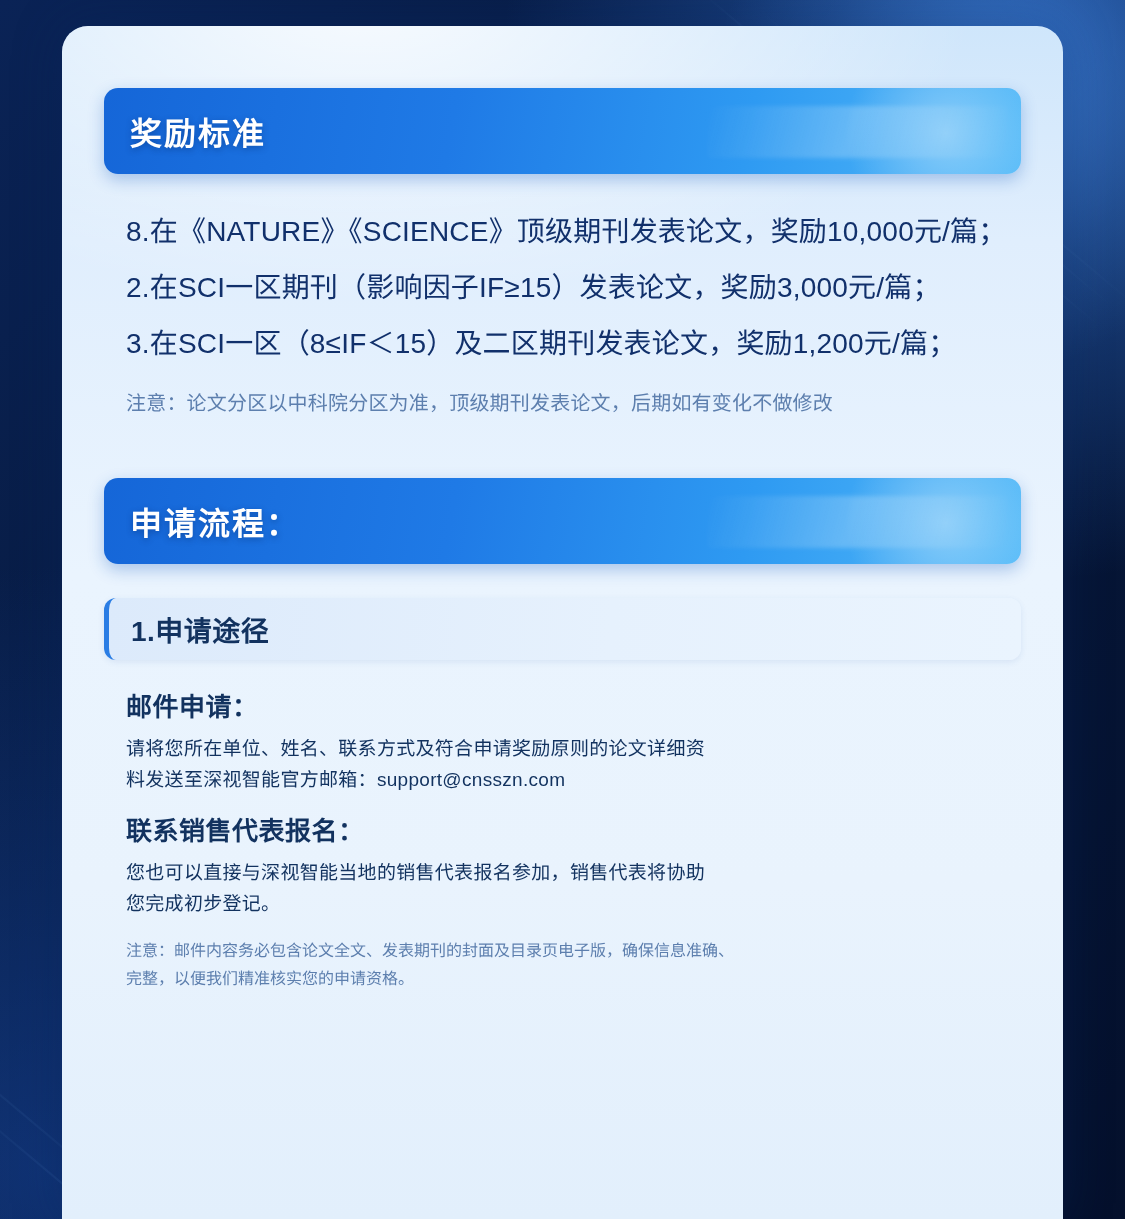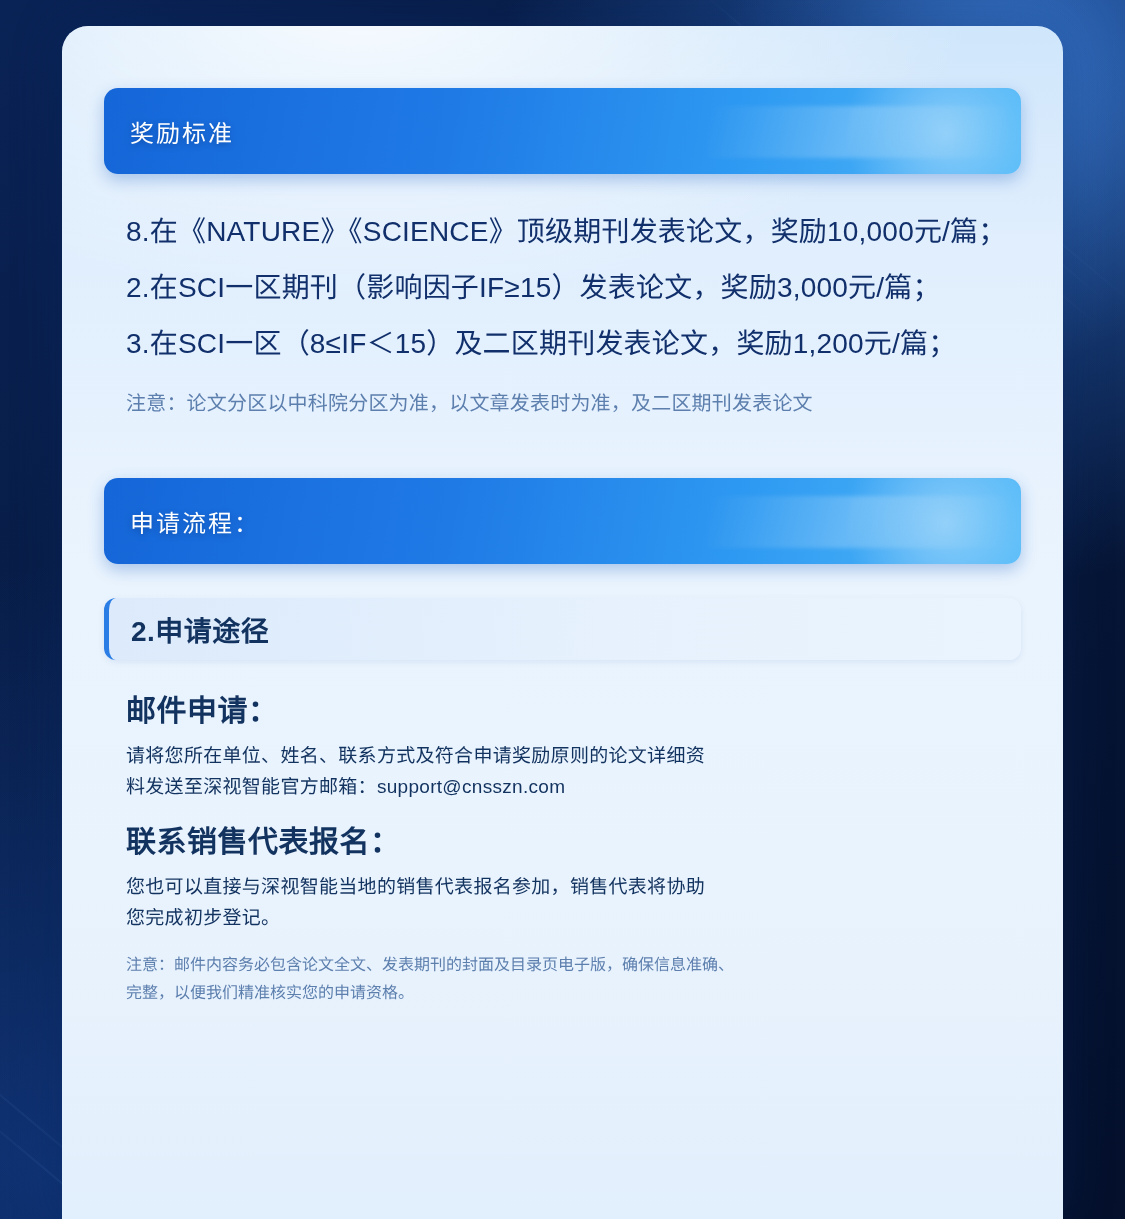--- a/index.html
+++ b/index.html
@@ -99,22 +99,22 @@
     width: 300px;
     height: 52px;
     background:
       linear-gradient(105deg, rgba(255,255,255,0) 0%, rgba(255,255,255,0.22) 48%, rgba(255,255,255,0) 100%);
     filter: blur(2px);
   }
   .banner h2 {
     position: relative;
     z-index: 2;
     color: #ffffff;
-    font-size: 24px;
-    font-weight: normal;
+    font-size: 32px;
+    font-weight: bold;
     letter-spacing: 2px;
     margin-left: 26px;
     text-shadow: 0 2px 6px rgba(6,45,110,0.45);
   }
 
   #banner-awards { margin-top: 62px; }
   #banner-process { margin-top: 60px; }
 
   
   .award-list {
@@ -158,21 +158,21 @@
     font-weight: bold;
     margin-left: 22px;
     letter-spacing: 0.5px;
   }
 
   
   .body-block { margin-top: 26px; padding-left: 22px; }
 
   .b-label {
     color: #12325f;
-    font-size: 30px;
+    font-size: 26px;
     font-weight: bold;
     margin-top: 0;
     margin-bottom: 10px;
     letter-spacing: 0.5px;
   }
   .b-text {
     color: #12325f;
     font-size: 19px;
     line-height: 1.65;
     letter-spacing: 0.3px;
@@ -206,30 +206,30 @@
         <h2>奖励标准</h2>
       </div>
 
       <div class="award-list">
         <div class="award-item">8.在《NATURE》《SCIENCE》顶级期刊发表论文，奖励10,000元/篇；</div>
         <div class="award-item">2.在SCI一区期刊（影响因子IF≥15）发表论文，奖励3,000元/篇；</div>
         <div class="award-item">3.在SCI一区（8≤IF＜15）及二区期刊发表论文，奖励1,200元/篇；</div>
       </div>
 
       <div class="note">
-        <span class="note-strong">注意：</span><span>论文分区以中科院分区为准，以文章发表时为准，及二区期刊发表论文</span>
+        <span class="note-strong">注意：</span><span>论文分区以中科院分区为准，顶级期刊发表论文，后期如有变化不做修改</span>
       </div>
 
       <div class="banner" id="banner-process">
         <div class="streak"></div>
         <h2>申请流程：</h2>
       </div>
 
       <div class="sub-banner">
-        <h3>2.申请途径</h3>
+        <h3>1.申请途径</h3>
       </div>
 
       <div class="body-block">
         <div class="b-label">邮件申请：</div>
         <div class="b-text">请将您所在单位、姓名、联系方式及符合申请奖励原则的论文详细资</div>
         <div class="b-text gap">料发送至深视智能官方邮箱：support@cnsszn.com</div>
 
         <div class="b-label">联系销售代表报名：</div>
         <div class="b-text">您也可以直接与深视智能当地的销售代表报名参加，销售代表将协助</div>
         <div class="b-text">您完成初步登记。</div>

